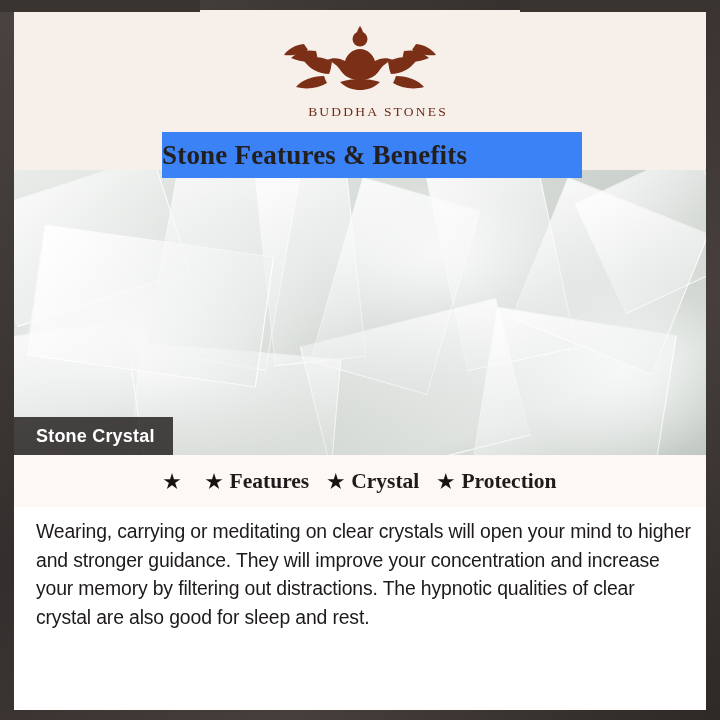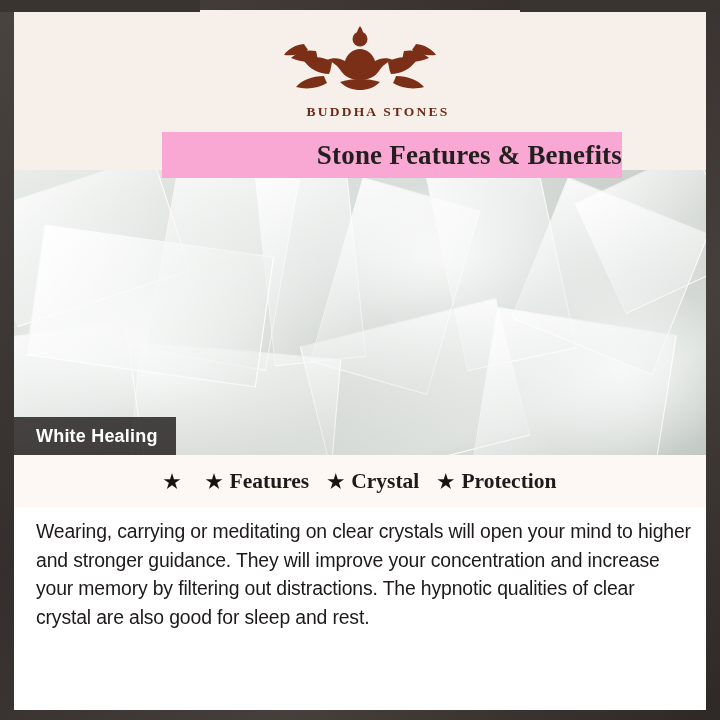--- a/index.html
+++ b/index.html
@@ -56,36 +56,35 @@
   }
   .logo-svg {
     display: block;
     margin: 0 auto;
   }
   .brand-name {
     margin-top: 2px;
     font-size: 13.5px;
     letter-spacing: 2.2px;
     color: #6d2b16;
-    font-weight: bold;
+    font-weight: normal;
     font-family: "Liberation Serif", serif;
     margin-left: 36px;
   }
   .title-band {
     position: absolute;
     left: 148px;
     top: 122px;
     width: 420px;
     height: 46px;
-    background: #f9a8d4;
-    display: flex;
-    align-items: center;
-    justify-content: flex-end;
+    background: #3b82f6;
+    display: flex;
+    align-items: center;
+    justify-content: flex-start;
     z-index: 5;
-    padding-left: 40px;
   }
   .title-band .title-text {
     font-family: "Liberation Serif", serif;
     font-weight: bold;
     font-size: 27px;
     color: #231f1e;
     letter-spacing: 0.2px;
     white-space: nowrap;
   }
   
@@ -249,21 +248,21 @@
         <div class="facet f6"></div>
         <div class="facet f11"></div>
         <div class="facet f7"></div>
         <div class="facet f8"></div>
         <div class="facet f9"></div>
         <div class="facet f10"></div>
         <div class="facet f12"></div>
         <div class="facet f2"></div>
       </div>
       <div class="photo-caption">
-        <span>White Healing</span>
+        <span>Stone Crystal</span>
       </div>
     </div>
 
     <div class="benefits">
       <div class="benefit">
         <span class="star">★</span>
       </div>
       <div class="benefit">
         <span class="star">★</span>
         <span>Features</span>

